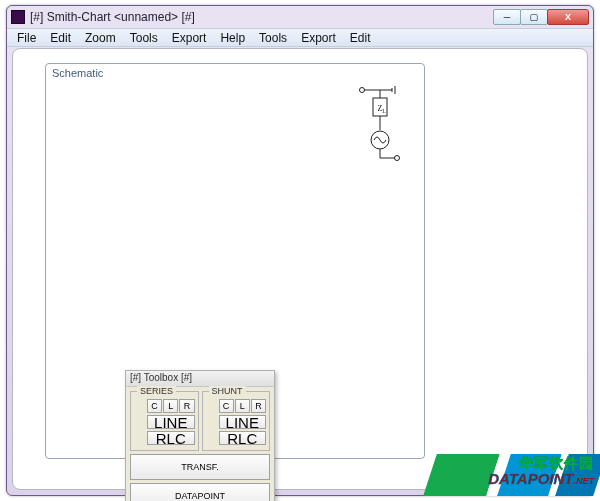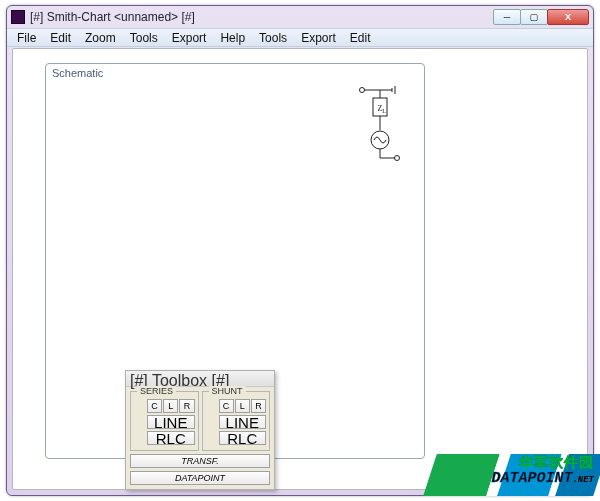--- a/index.html
+++ b/index.html
@@ -78,21 +78,21 @@
     font-size: 12px;
     color: #111;
   }
 
   
   .client {
     position: absolute;
     left: 5px; right: 5px; top: 42px; bottom: 5px;
     background: #fff;
     border: 1px solid #b7b7c4;
-    border-radius: 2px;
+    border-radius: 8px;
   }
 
   
   .schematic-panel {
     position: absolute;
     left: 32px; top: 14px;
     width: 380px; height: 396px;
     border: 1px solid #9aa6b4;
     border-radius: 4px;
     background: #fff;
@@ -122,21 +122,21 @@
     left: 73px; top: 288px;
     width: 150px;
     background: #ece9d8;
     border: 1px solid #b0b0b0;
     box-shadow: 2px 2px 4px rgba(0,0,0,0.25);
   }
   .toolbox-title {
     height: 16px;
     background: linear-gradient(#f2f2f2, #e0e0e0);
     border-bottom: 1px solid #c6c6c6;
-    font-size: 16px;
+    font-size: 10px;
     color: #333;
     padding: 1px 4px;
   }
   .toolbox-body {
     padding: 4px;
   }
   .groups {
     display: flex;
     gap: 3px;
   }
@@ -170,27 +170,26 @@
   }
   .full-btn {
     height: 14px;
     border: 1px solid #a0a0a0;
     background: linear-gradient(#fdfdfd, #eaeaea);
     font-size: 15px;
     display: flex; align-items: center; justify-content: center;
     margin-bottom: 2px;
   }
   .wide-btn {
-    height: 14px;
+    height: 26px;
     border: 1px solid #a0a0a0;
     background: linear-gradient(#fdfdfd, #eaeaea);
     font-size: 9px;
     display: flex; align-items: center; justify-content: center;
     margin-top: 3px;
-    font-style: italic;
   }
 
   
   .watermark {
     position: absolute;
     right: 0; bottom: 0;
     width: 190px; height: 55px;
   }
   .wm-stripes {
     position: absolute;
@@ -200,23 +199,23 @@
     display: flex;
   }
   .wm-stripes span:nth-child(1){ flex:1; background:#16a94e;}
   .wm-stripes span:nth-child(2){ flex:0.18; background:#fff;}
   .wm-stripes span:nth-child(3){ flex:0.8; background:#0096d6;}
   .wm-stripes span:nth-child(4){ flex:0.12; background:#fff;}
   .wm-stripes span:nth-child(5){ flex:0.6; background:#0077b3;}
   .wm-text {
     position: absolute;
     right: 6px; top: 10px;
-    font-family: Liberation Mono, monospace;
+    font-family: Liberation Sans, sans-serif;
     font-weight: 900;
-    color: #000000;
+    color: #7f1d1d;
     text-align: right;
     line-height: 1.05;
   }
   .wm-cn { font-size: 14px; letter-spacing:1px; -webkit-text-stroke: 0.5px #0a4; }
   .wm-en { font-size: 15px; font-style: italic; -webkit-text-stroke: 0.5px #06a; }
   .wm-net { font-size: 9px; font-style: italic; }
 
 </style>
 </head>
 <body>

